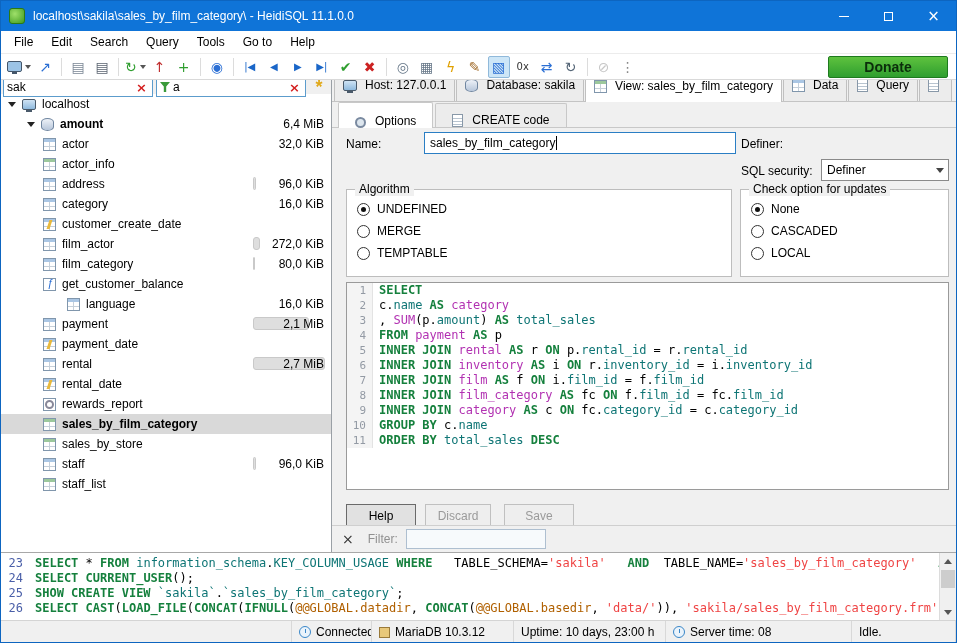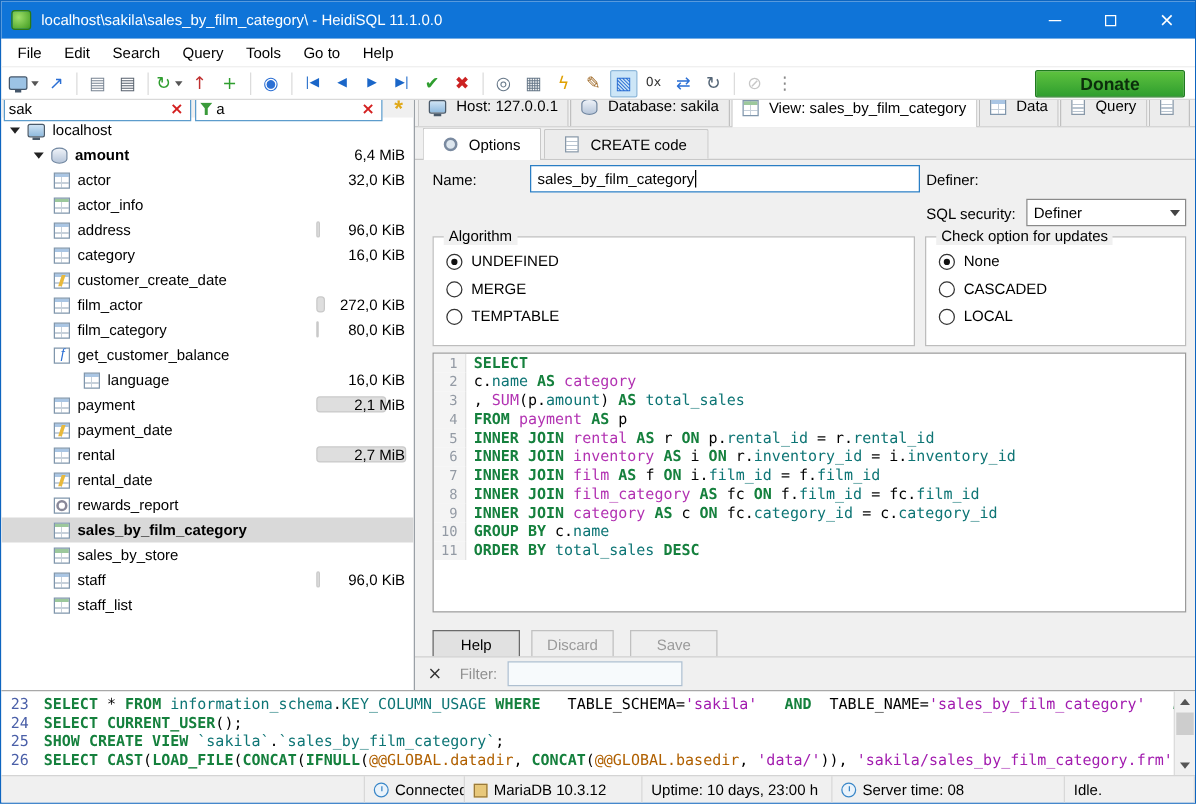--- a/index.html
+++ b/index.html
@@ -90,21 +90,21 @@
 
   
   .rightpanel{position:absolute;top:79px;left:331px;width:626px;height:472px;background:#f0f0f0;overflow:hidden}
   .tabstrip{position:absolute;top:0;left:0;right:0;height:22px;background:#f0f0f0;display:flex;
             align-items:flex-end;padding-left:2px;border-bottom:1px solid #c4c4c4}
   .tab{height:21px;display:flex;align-items:center;gap:4px;padding:16px 8px;margin-right:1px;
        border:1px solid #c0c0c0;border-bottom:none;background:#ececec;border-radius:2px 2px 0 0;cursor:default}
   .tab.active{background:#fff;height:22px;margin-bottom:-1px}
   .subtabstrip{position:absolute;top:22px;left:0;right:0;height:26px;background:#f0f0f0;display:flex;
                align-items:flex-end;padding-left:6px;border-bottom:1px solid #c8c8c8}
-  .subtab{height:24px;display:flex;align-items:center;gap:5px;padding:0 16px;margin-right:2px;
+  .subtab{height:24px;display:flex;align-items:flex-end;gap:5px;padding:0 16px;margin-right:2px;
           border:1px solid #c8c8c8;border-bottom:none;background:#ececec;border-radius:2px 2px 0 0;cursor:default}
   .subtab.active{background:#fff;height:26px;margin-bottom:-1px}
   .fieldlabel{position:absolute}
   #name-label{left:14px;top:57px}
   #definer-label{left:409px;top:57px}
   #security-label{left:409px;top:84px}
   .textbox{position:absolute;height:22px;background:#fff;border:1px solid #2a7ec4;display:flex;
            align-items:center;padding-left:5px;overflow:hidden}
   #name-input{left:92px;top:52px;width:312px}
   .caret{width:1px;height:14px;background:#000;margin-left:1px}
@@ -128,21 +128,21 @@
   
   .sqlbox{position:absolute;left:14px;top:202px;width:603px;height:208px;background:#fff;
           border:1px solid #9a9a9a;overflow:hidden;font-family:"DejaVu Sans Mono",monospace;font-size:12px}
   .srow,.lrow{display:flex;height:15px;line-height:15px;white-space:nowrap}
   .ln{width:26px;text-align:right;padding-right:6px;color:#939aa4;background:#f4f4f4;
       border-right:1px solid #e3e3e3;flex:none;font-size:11px}
   .code{white-space:pre;padding-left:6px}
   .c-k{color:#15803d;font-weight:bold}
   .c-t{color:#b232b2}
   .c-c{color:#0e7575}
-  .c-s{color:#a21caf}
+  .c-s{color:#ef4444}
   .c-v{color:#b06000}
   .c-p{color:#000}
 
   .btn{position:absolute;height:23px;background:#e1e1e1;border:1px solid #6a6a6a;font:12px "Liberation Sans",sans-serif;
        top:424px;cursor:default}
   #btn-help{left:14px;width:70px}
   #btn-discard{left:93px;width:66px}
   #btn-save{left:172px;width:70px}
   .btn.disabled{color:#9a9a9a;border-color:#c0c0c0;background:#eeeeee}
 

